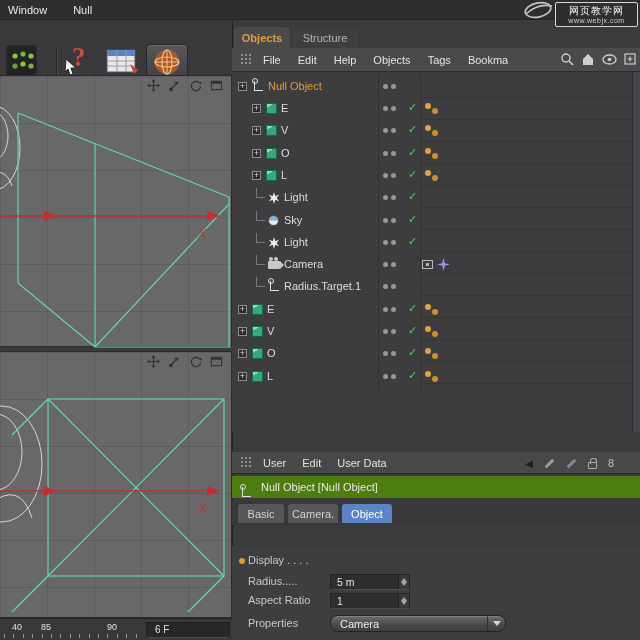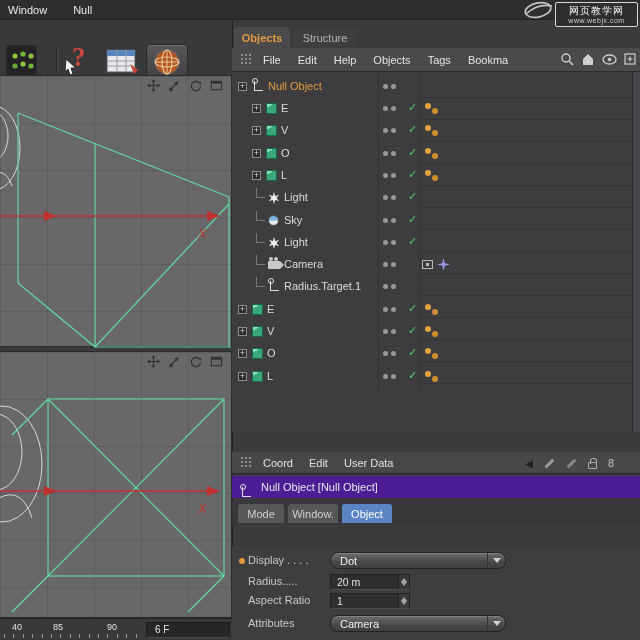--- a/index.html
+++ b/index.html
@@ -84,21 +84,21 @@
 .attrsq{width:7px;height:7px;background:#707072;margin:0 7px 0 7px}
 .attrmenu{position:absolute;left:232px;top:452px;width:408px;height:22px;background:#48484b;border-bottom:1px solid #2a2a2c;display:flex;align-items:center}
 .attrmenu .mi{color:#e2e2e4;margin-right:16px}
 .attricons{position:absolute;right:26px;top:4px;display:flex;gap:11px;align-items:center;height:14px}
 .backtri{color:#1e1e20;font-size:10px}
 .pen{width:11px;height:3px;background:#9a9a9c;border-radius:1px;transform:rotate(-45deg)}
 .pen.b{background:#86868a}
 .lock{position:relative;width:9px;height:7px;border:1px solid #a8a8aa;border-radius:1px;margin-top:5px}
 .lock::before{content:"";position:absolute;left:1px;top:-5px;width:5px;height:5px;border:1px solid #a8a8aa;border-bottom:none;border-radius:3px 3px 0 0}
 .eight{color:#c0c0c2;font-size:11px}
-.objrow{position:absolute;left:232px;top:476px;width:408px;height:22px;background:#4c1d95;display:flex;align-items:center}
+.objrow{position:absolute;left:232px;top:476px;width:408px;height:22px;background:#4d7c0f;display:flex;align-items:center}
 .objrow .oi{position:relative;margin:0 10px 0 10px}
 .attrtabs{position:absolute;left:232px;top:501px;width:408px;height:24px;background:#38383a}
 .atab{position:absolute;top:3px;height:19px;border-radius:3px 3px 0 0;font-size:11px;display:flex;align-items:center;justify-content:center;background:#57575a;color:#d0d0d2}
 .atab.active{background:#5b84c4;color:#fff}
 .section{position:absolute;left:232px;top:526px;width:408px;height:20px;background:#454548;border-top:1px solid #2e2e30;color:#efeff1;font-weight:bold;font-size:12px;line-height:19px;padding-left:8px}
 .props{position:absolute;left:232px;top:546px;width:408px;height:94px;background:#3e3e41}
 .prop{position:absolute;left:0;width:100%;height:21px}
 .bullet{position:absolute;left:7px;top:8px;width:6px;height:6px;border-radius:50%;background:#e09a3c}
 .plabel{position:absolute;left:16px;top:4px;color:#c8c8ca;white-space:nowrap}
 .dropdown{position:absolute;top:2px;height:17px;border-radius:8px;background:linear-gradient(#6e6e70,#48484a 60%,#3f3f41);border:1px solid #232325;box-shadow:inset 0 1px 0 rgba(255,255,255,.15)}
@@ -251,21 +251,21 @@
         <line x1="0" y1="139" x2="218" y2="139" stroke="#c03030" stroke-width="1.4"></line>
         <path d="M44,134 L57,139 L44,144 Z" fill="#c03030"></path>
         <path d="M207,134 L220,139 L207,144 Z" fill="#c03030"></path>
         <text x="198" y="161" fill="#c03030" font-size="13" font-style="italic">X</text>
       </g>
     </svg>
   </div>
 
   <div class="timeline">
     <span class="tick" style="left:12px">40</span>
-    <span class="tick" style="left:53px">85</span>
+    <span class="tick" style="left:41px">85</span>
     <span class="tick" style="left:107px">90</span>
     <div class="tickmarks"></div>
     <div class="framebox">6 F</div>
   </div>
 
   <div class="rightbase"></div>
 
   <div class="omtab active" style="left:234px;width:56px">Objects</div>
   <div class="omtab inactive" style="left:292px;width:66px">Structure</div>
 
@@ -420,81 +420,75 @@
       <span class="rl" style="left:35px">L</span>
       <span class="dots"></span>
       <span class="check">✓</span>
       <span class="tagdots"></span>
     </div>
   </div>
 
 
   <div class="attrmenu">
     <div class="handle"></div>
-    <span class="mi">Coord</span>
+    <span class="mi">User</span>
     <span class="mi">Edit</span>
     <span class="mi">User Data</span>
     <div class="attricons">
       <span class="backtri">◀</span>
       <span class="pen"></span>
       <span class="pen b"></span>
       <span class="lock"></span>
       <span class="eight">8</span>
     </div>
   </div>
 
   <div class="objrow">
     <span class="ti null oi"></span>
     <span style="color:#e8e8ea">Null Object [Null Object]</span>
   </div>
 
   <div class="attrtabs">
-    <div class="atab" style="left:6px;width:46px">Mode</div>
-    <div class="atab" style="left:56px;width:50px">Window.</div>
+    <div class="atab" style="left:6px;width:46px">Basic</div>
+    <div class="atab" style="left:56px;width:50px">Camera.</div>
     <div class="atab active" style="left:110px;width:50px">Object</div>
   </div>
 
 
   <div class="props">
 
     <div class="prop" style="top:4px">
       <span class="bullet"></span>
       <span class="plabel">Display . . . .</span>
-      <div class="dropdown" style="left:98px;width:176px">
-        <span class="dval">Dot</span>
-        <span class="darea">
-            <span class="darrow"></span>
-          </span>
-      </div>
     </div>
 
     <div class="prop" style="top:25px">
       <span class="plabel">Radius.....</span>
       <div class="stepper" style="left:98px;width:80px">
-        <span class="sval">20 m</span>
+        <span class="sval">5 m</span>
         <span class="spin">
             <i class="up"></i>
             <i class="dn"></i>
           </span>
       </div>
     </div>
 
     <div class="prop" style="top:44px">
       <span class="plabel">Aspect Ratio</span>
       <div class="stepper" style="left:98px;width:80px">
         <span class="sval">1</span>
         <span class="spin">
             <i class="up"></i>
             <i class="dn"></i>
           </span>
       </div>
     </div>
 
     <div class="prop" style="top:67px">
-      <span class="plabel">Attributes</span>
+      <span class="plabel">Properties</span>
       <div class="dropdown" style="left:98px;width:176px">
         <span class="dval">Camera</span>
         <span class="darea">
             <span class="darrow"></span>
           </span>
       </div>
     </div>
   </div>
 
 </div>

